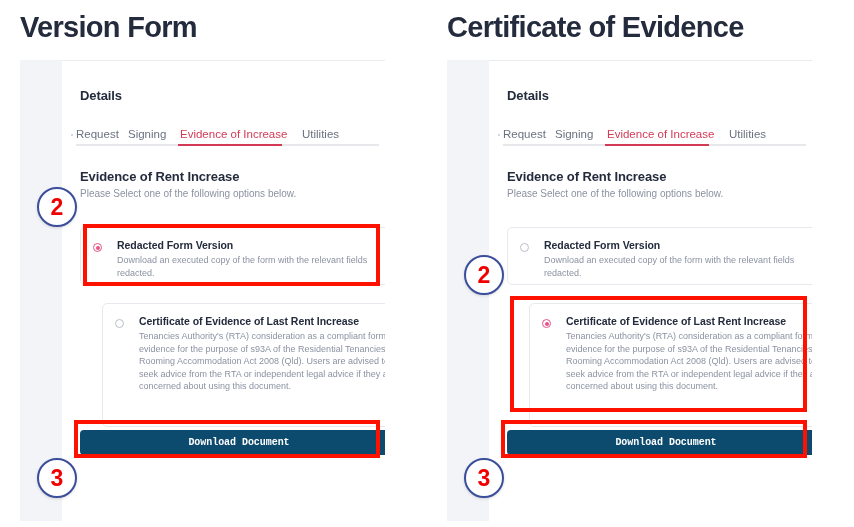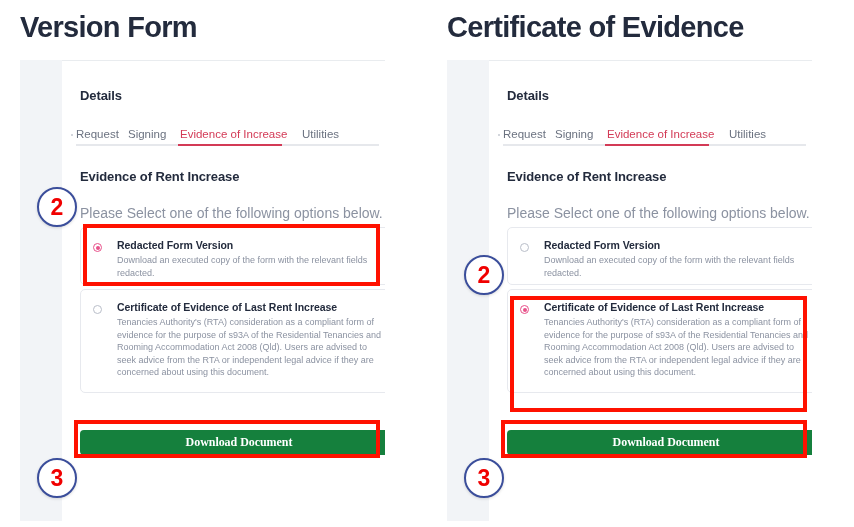--- a/index.html
+++ b/index.html
@@ -79,34 +79,34 @@
     position:absolute;left:116px;width:104px;bottom:0;height:2px;
     background:#D33A56;z-index:2;
   }
 
   
   .section-title{
     position:absolute;left:18px;top:108px;
     font-size:13px;font-weight:bold;color:#232B3D;letter-spacing:-0.1px;
   }
   .section-sub{
-    position:absolute;left:18px;top:144px;
-    font-size:14px;color:#8b92a1;
+    position:absolute;left:18px;top:127px;
+    font-size:10px;color:#8b92a1;
   }
 
   .opt{
     position:absolute;left:18px;width:318px;
     box-sizing:border-box;
     background:#ffffff;
     border:1px solid #e7e9ee;
     border-radius:5px;
     padding:10px 12px 11px 4px;
   }
   .opt.one{top:166px;height:58px;}
-  .opt.two{top:228px;height:104px;}
+  .opt.two{top:242px;height:124px;margin-left:22px;}
 
   .radio{
     position:absolute;left:12px;top:15px;
     width:9px;height:9px;border-radius:50%;
     box-sizing:border-box;
     border:1px solid #b9bec9;
     background:#ffffff;
   }
   .radio.on{
     border:1px solid #E8518A;
@@ -123,27 +123,27 @@
     font-size:10.5px;font-weight:bold;color:#232B3D;
     letter-spacing:-0.05px;
   }
   .opt-desc{
     position:absolute;left:36px;top:26px;right:12px;
     font-size:9px;line-height:12.5px;color:#8b92a1;
   }
 
   .dl-btn{
     position:absolute;left:18px;width:318px;height:25px;
-    background:#15803d;
+    background:#0c4a6e;
     border:none;border-radius:4px;
-    color:#ffffff;font-size:12px;font-weight:bold;
+    color:#ffffff;font-size:10px;font-weight:bold;
     letter-spacing:-0.05px;
     display:flex;align-items:center;justify-content:center;
     cursor:pointer;
-    font-family:Liberation Serif, serif;
+    font-family:Liberation Mono, monospace;
   }
   .dl-btn.pos-l{top:369px;}
   .dl-btn.pos-r{top:369px;}
 
   
   .redbox{
     position:absolute;
     border:4px solid #FF1100;
     box-sizing:border-box;
     pointer-events:none;

